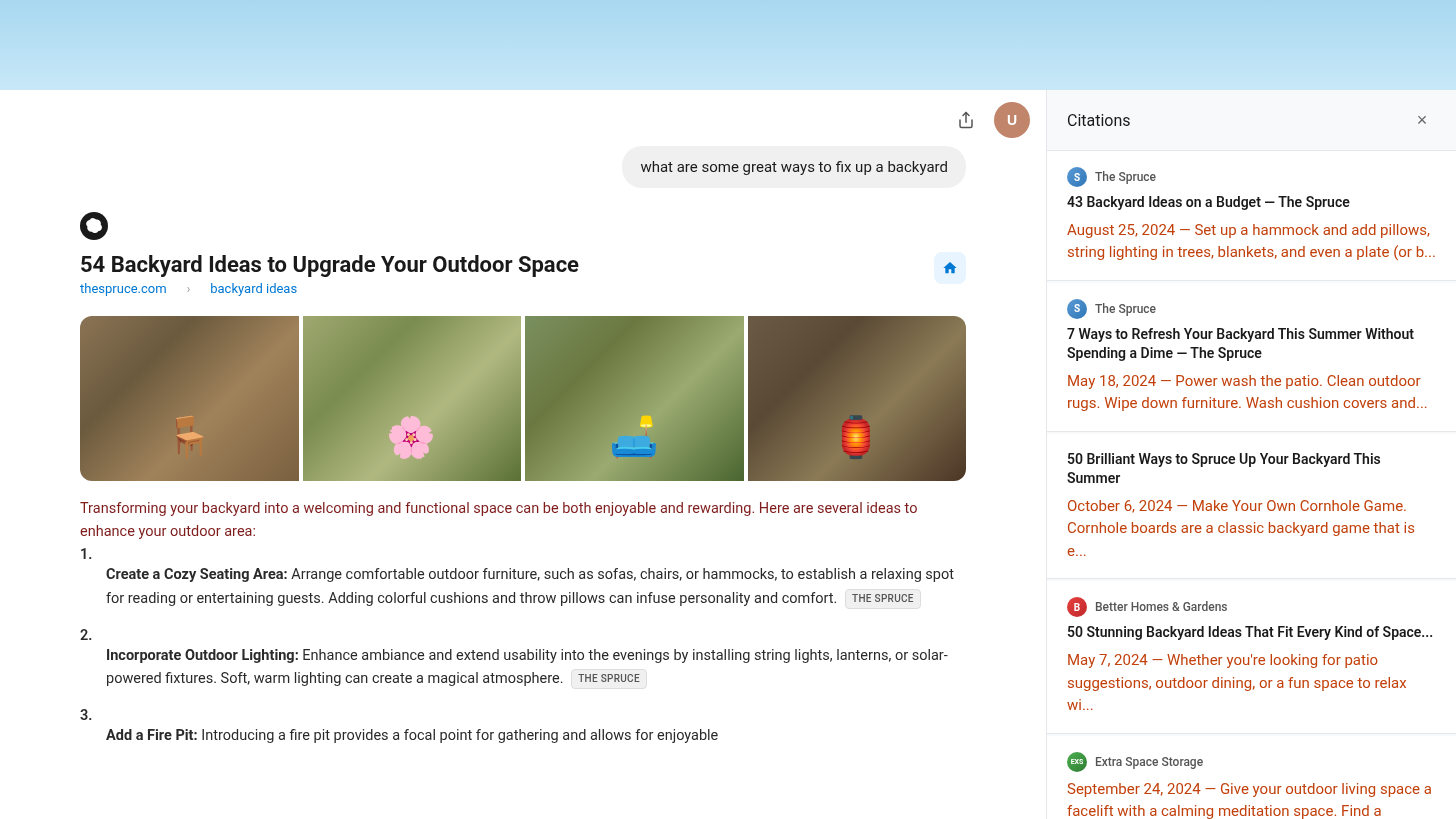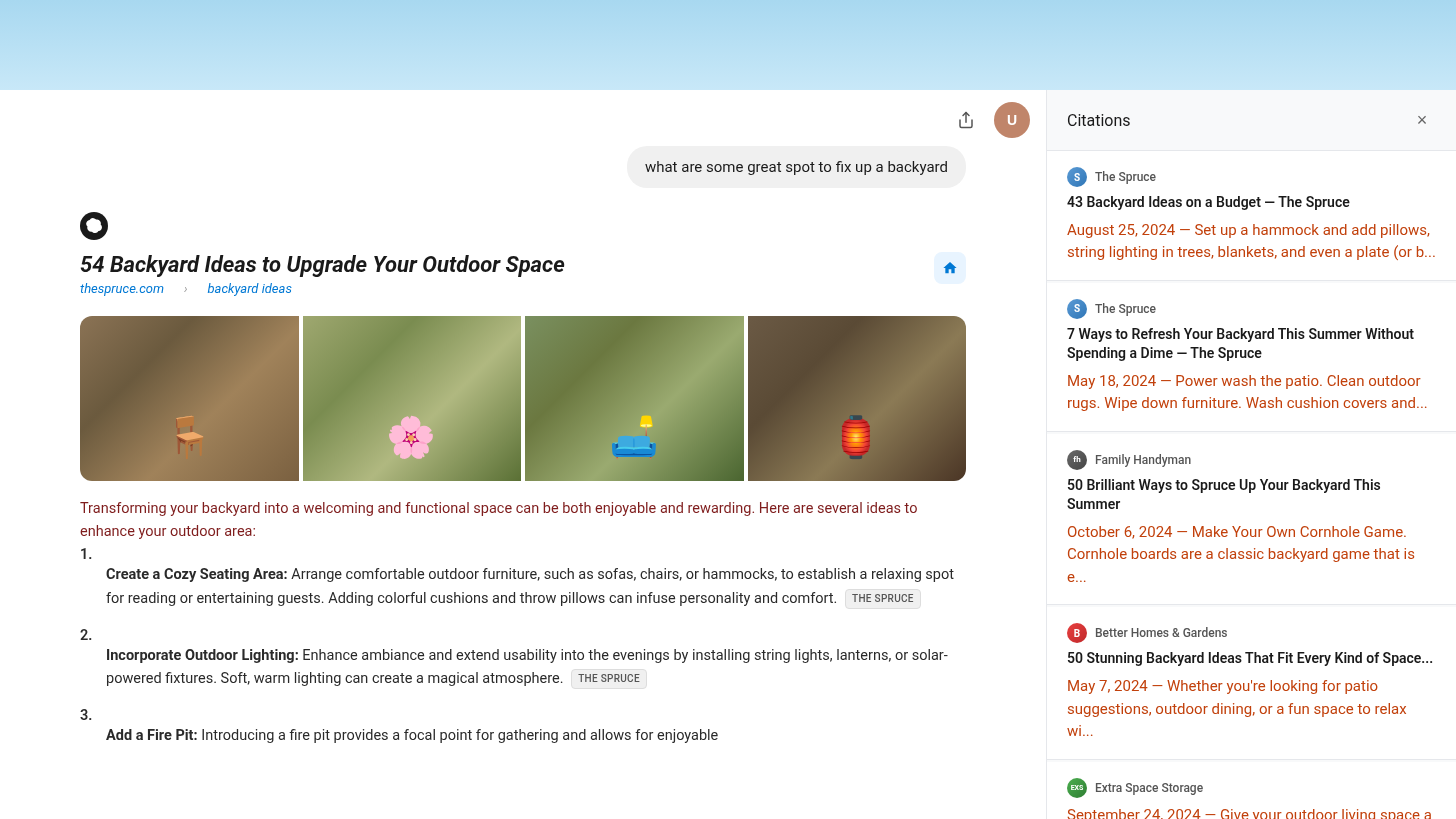--- a/index.html
+++ b/index.html
@@ -103,21 +103,20 @@
       font-size: 12px;
     }
     .breadcrumb-current {
       color: #0078d4;
     }
     .response-header {
       display: flex;
       align-items: flex-start;
       justify-content: space-between;
       margin-bottom: 4px;
-      font-style: italic;
     }
     .source-icon-btn {
       width: 32px;
       height: 32px;
       border-radius: 8px;
       background: #e8f4ff;
       border: none;
       cursor: pointer;
       display: flex;
       align-items: center;
@@ -343,21 +342,21 @@
       </button>
       <button class="avatar-btn">
         <span>U</span>
       </button>
     </div>
 
     <div class="chat-content">
 
       <div class="user-message-bubble">
         <div class="user-message">
-          <span>what are some great spot to fix up a backyard</span>
+          <span>what are some great ways to fix up a backyard</span>
         </div>
       </div>
 
       <div style="display:flex; align-items:center; gap:10px; margin-bottom:12px;">
         <div class="openai-logo">
           <svg viewBox="0 0 41 41" xmlns="http://www.w3.org/2000/svg">
             <path d="M37.532 16.87a9.963 9.963 0 0 0-.856-8.184 10.078 10.078 0 0 0-10.855-4.835 9.964 9.964 0 0 0-6.168-3.386 10.079 10.079 0 0 0-10.44 4.814 9.962 9.962 0 0 0-6.69 3.7 10.079 10.079 0 0 0 1.24 12.931 9.965 9.965 0 0 0 .856 8.185 10.079 10.079 0 0 0 10.855 4.835 9.965 9.965 0 0 0 6.168 3.386 10.079 10.079 0 0 0 10.44-4.814 9.962 9.962 0 0 0 6.69-3.701 10.079 10.079 0 0 0-1.24-12.931z"></path>
           </svg>
         </div>
       </div>
@@ -432,24 +431,20 @@
       <div class="citation-item">
         <div class="citation-source">
           <div class="source-favicon favicon-spruce">S</div>
           <span class="source-name">The Spruce</span>
         </div>
         <div class="citation-title">7 Ways to Refresh Your Backyard This Summer Without Spending a Dime — The Spruce</div>
         <div class="citation-snippet">May 18, 2024 — Power wash the patio. Clean outdoor rugs. Wipe down furniture. Wash cushion covers and...</div>
       </div>
 
       <div class="citation-item">
-        <div class="citation-source">
-          <div class="source-favicon favicon-fh" style="font-size:8px; font-weight:700;">fh</div>
-          <span class="source-name">Family Handyman</span>
-        </div>
         <div class="citation-title">50 Brilliant Ways to Spruce Up Your Backyard This Summer</div>
         <div class="citation-snippet">October 6, 2024 — Make Your Own Cornhole Game. Cornhole boards are a classic backyard game that is e...</div>
       </div>
 
       <div class="citation-item">
         <div class="citation-source">
           <div class="source-favicon favicon-bhg">B</div>
           <span class="source-name">Better Homes &amp; Gardens</span>
         </div>
         <div class="citation-title">50 Stunning Backyard Ideas That Fit Every Kind of Space...</div>

